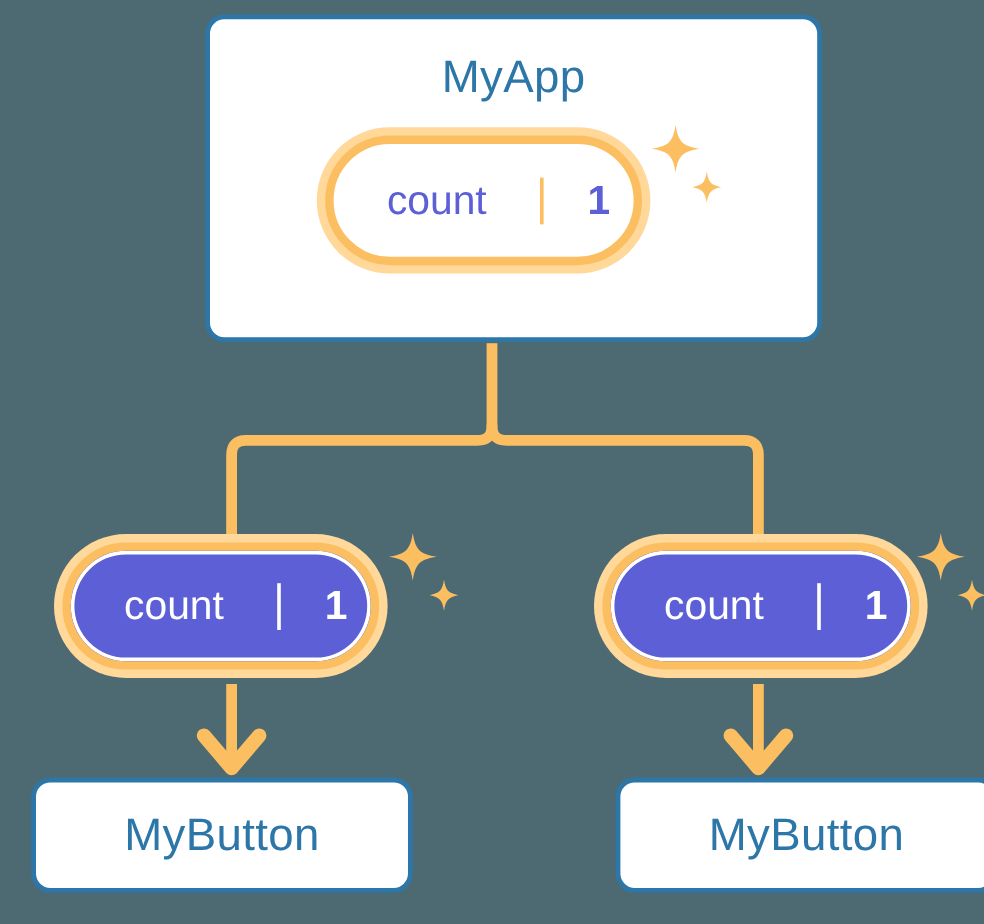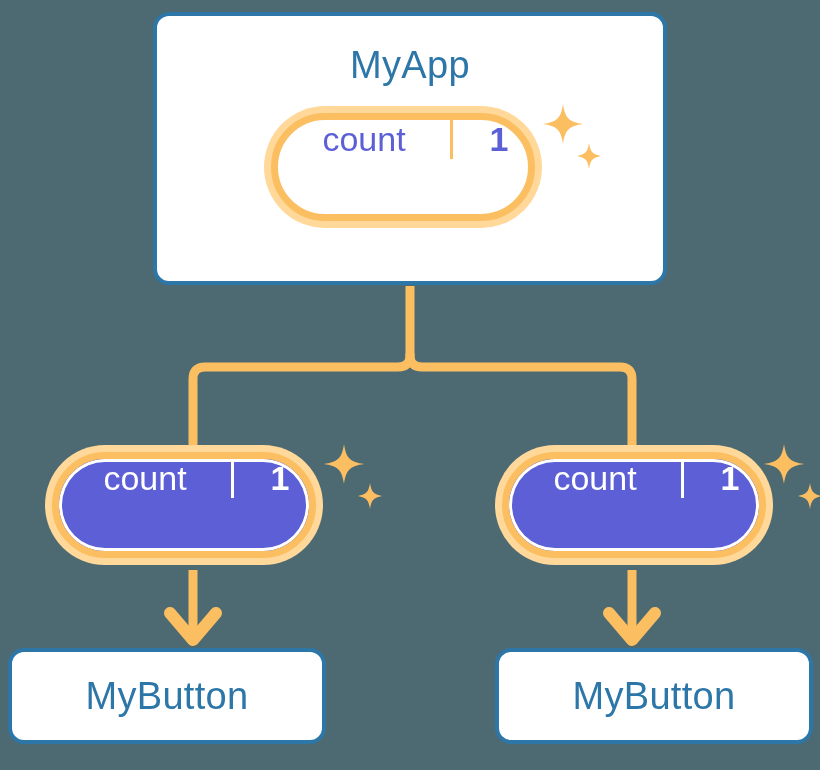--- a/index.html
+++ b/index.html
@@ -31,20 +31,21 @@
   }
 
   
   .card {
     position: absolute;
     box-sizing: border-box;
     background: #ffffff;
     border: 4px solid #2d76a8;
     border-radius: 16px;
     z-index: 2;
+    margin-left: 18px;
   }
   .card-title {
     color: #2d76a8;
     font-size: 38px;
     font-weight: 400;
     letter-spacing: 0.3px;
     text-align: center;
     white-space: nowrap;
   }
 
@@ -85,21 +86,21 @@
     border-radius: 999px;
     background: #ffd89a;            
     padding: 7px;
     display: block;
   }
   .pill-inner {
     box-sizing: border-box;
     border-radius: 999px;
     border: 7px solid #fbbf62;      
     display: flex;
-    align-items: flex-start;
+    align-items: center;
     overflow: hidden;
   }
   .pill-cell {
     display: flex;
     align-items: center;
     justify-content: center;
     white-space: nowrap;
   }
   .pill-key {
     flex: 0 0 auto;

